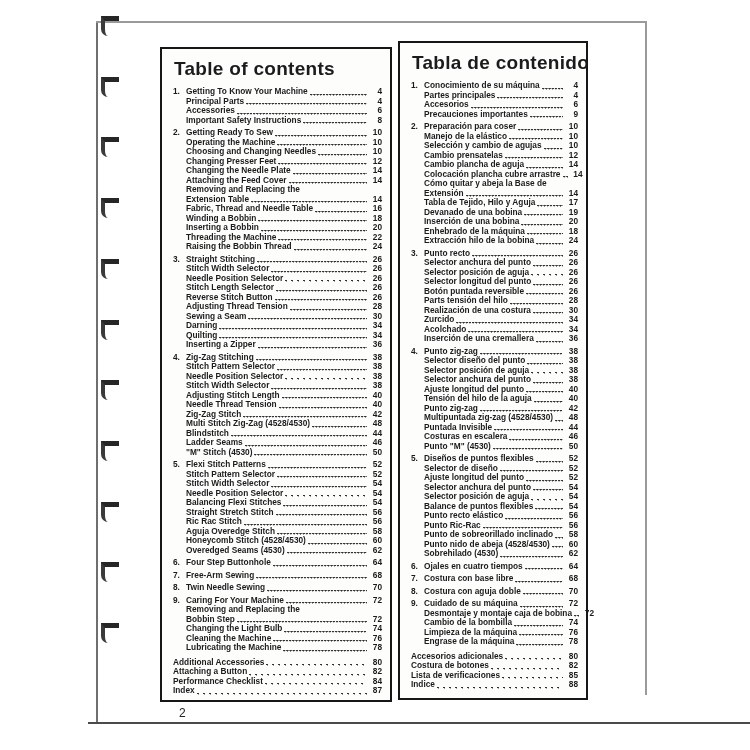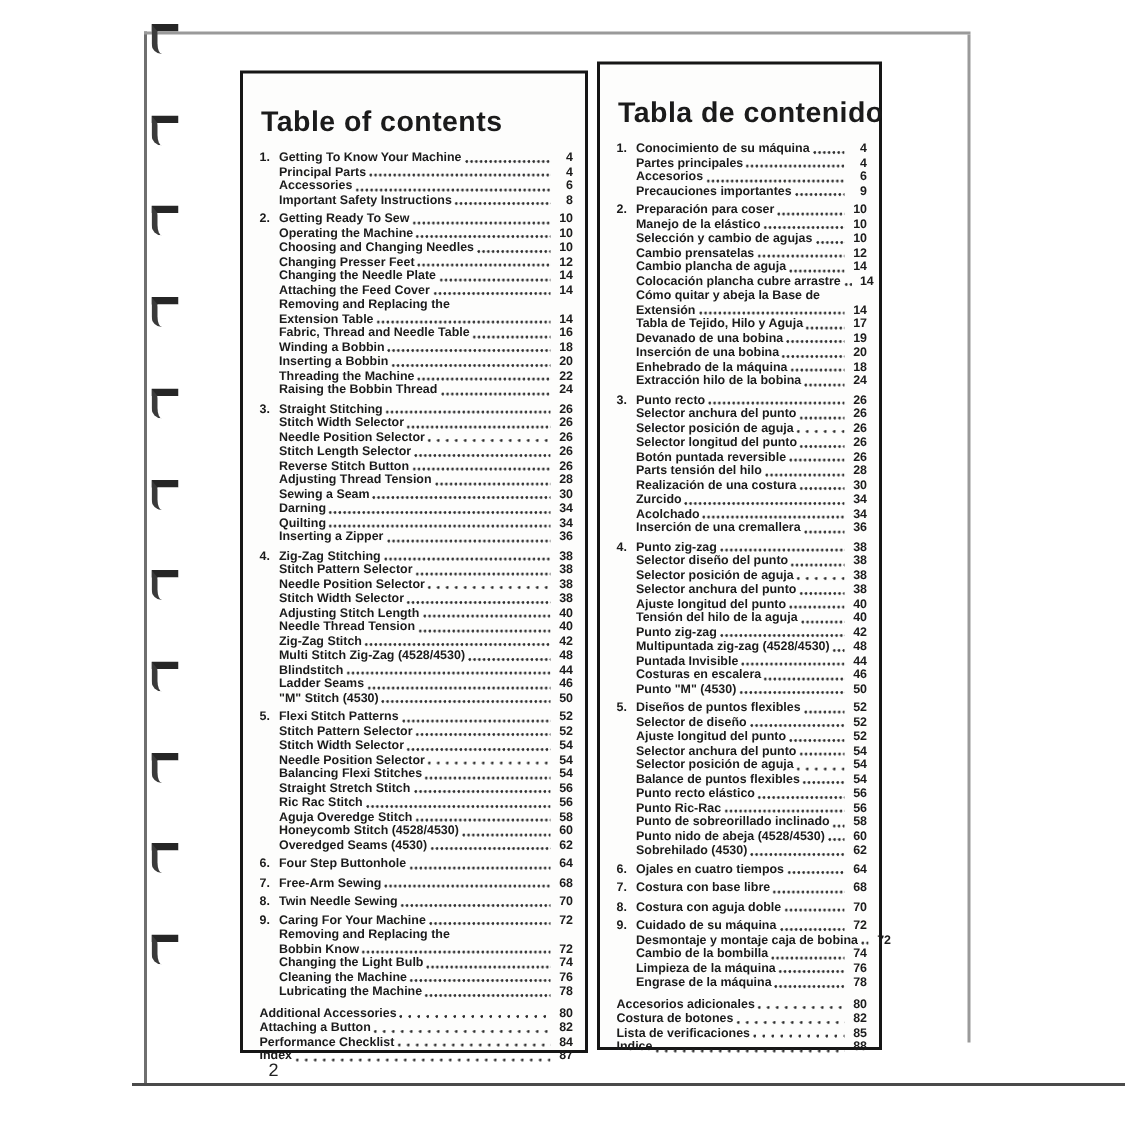--- a/index.html
+++ b/index.html
@@ -23,21 +23,21 @@
   }
   
   .tocbox{
     position:absolute;box-sizing:border-box;background:#fdfdfc;
     border:2px solid #161616;padding:8px 8px 6px 11px;
   }
   .tocbox.en{left:160px;top:47px;width:232px;height:655px;}
   .tocbox.es{left:398px;top:41px;width:190px;height:659px;}
   .toc-title{
     font-size:19px;font-weight:700;letter-spacing:.3px;
-    margin:14px 0 7px 1px;line-height:22px;white-space:nowrap;
+    margin:1px 0 7px 1px;line-height:22px;white-space:nowrap;
   }
   
   .row{display:flex;align-items:flex-end;font-size:8.3px;line-height:9.5px;font-weight:700;}
   .row.head{margin-top:3px;}
   .row.item,.row.cont{padding-left:13px;}
   .num{flex:none;width:13px;}
   .lbl{flex:none;white-space:nowrap;}
   .dots{
     flex:1;min-width:5px;height:9px;margin:0 2px 0 2px;
     background-image:radial-gradient(circle at 1.2px 7px,#303030 0.8px,transparent 1.1px);
@@ -338,21 +338,21 @@
       <div class="row head">
         <span class="num">9.</span>
         <span class="lbl">Caring For Your Machine</span>
         <span class="dots"></span>
         <span class="pg">72</span>
       </div>
       <div class="row item cont">
         <span class="lbl">Removing and Replacing the</span>
       </div>
       <div class="row item">
-        <span class="lbl">Bobbin Know</span>
+        <span class="lbl">Bobbin Step</span>
         <span class="dots"></span>
         <span class="pg">72</span>
       </div>
       <div class="row item">
         <span class="lbl">Changing the Light Bulb</span>
         <span class="dots"></span>
         <span class="pg">74</span>
       </div>
       <div class="row item">
         <span class="lbl">Cleaning the Machine</span>

